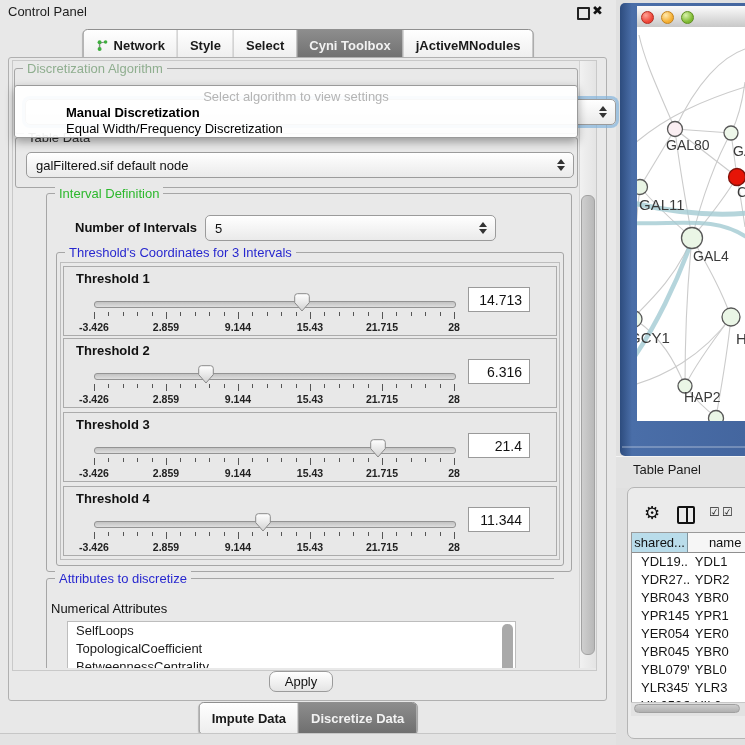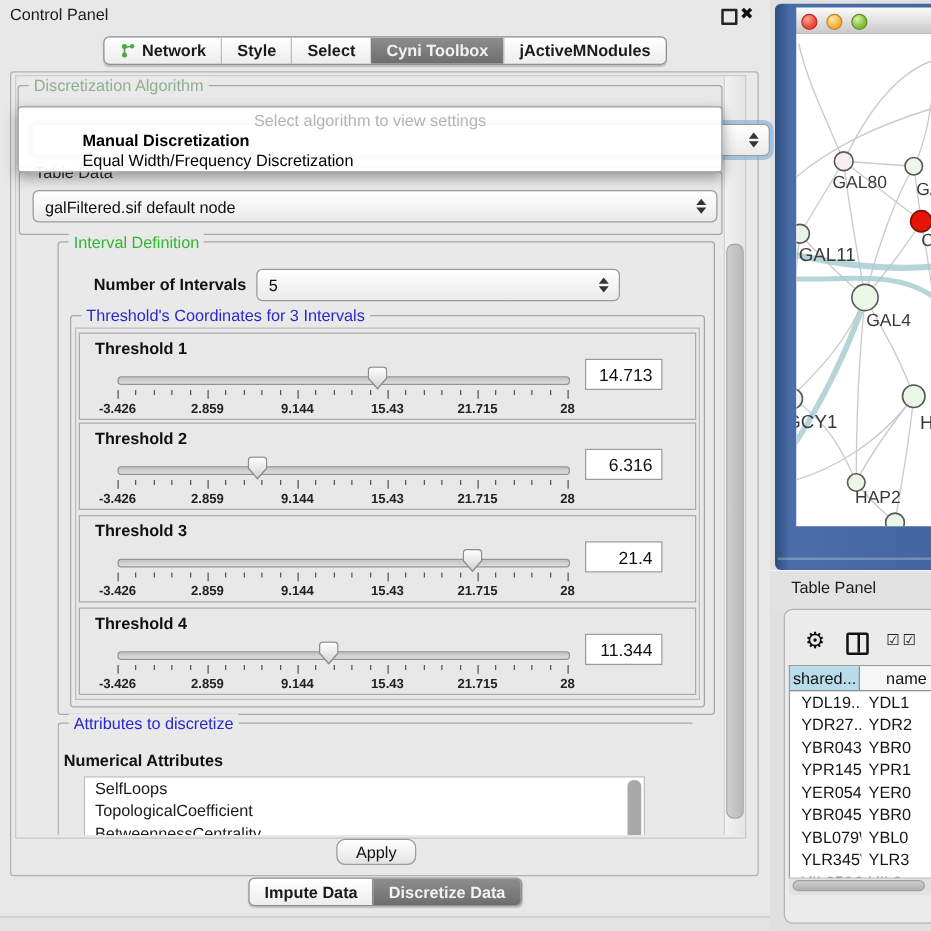--- a/index.html
+++ b/index.html
@@ -10,21 +10,21 @@
   
   #cp{position:absolute;left:0;top:0;width:616px;height:745px;background:#e8e8e8;}
   #cp-titlebar{position:absolute;left:0;top:0;width:100%;height:24px;}
   #cp-title{position:absolute;left:8px;top:4px;font-size:13px;color:#1c1c1c;}
   #cp-float{position:absolute;left:577px;top:7px;width:9px;height:9px;border:2px solid #222;border-radius:1px;}
   #cp-close{position:absolute;left:592px;top:3px;font-size:13px;font-weight:bold;color:#111;}
 
   
   .seg{display:flex;border:1px solid #8f8f8f;border-radius:5px;overflow:hidden;
        background:linear-gradient(#ffffff,#ededed);box-shadow:0 1px 1px rgba(0,0,0,.18);}
-  .seg .s{display:flex;align-items:center;gap:5px;padding:3px 12px;font-size:13px;font-weight:700;
+  .seg .s{display:flex;align-items:center;gap:5px;padding:8px 12px;font-size:13px;font-weight:700;
           color:#1a1a1a;border-left:1px solid #bcbcbc;white-space:nowrap;cursor:default;}
   .seg .s:first-child{border-left:none;}
   .seg .s.sel{background:linear-gradient(var(--tab-selected-light),var(--tab-selected));color:#f2f2f2;border-left-color:#7d7d7d;}
   #top-tabs{position:absolute;left:308px;top:29px;transform:translateX(-50%);}
   #bottom-tabs{position:absolute;left:308px;top:702px;transform:translateX(-50%);}
   #bottom-groove{position:absolute;left:0;top:733px;width:745px;height:12px;background:#e3e3e3;border-top:1px solid #c6c6c6;}
 
   
   #content-panel{position:absolute;left:8px;top:57px;width:597px;height:642px;background:#e9e9e9;
                  border:1px solid #b0b0b0;border-radius:3px;}
@@ -72,21 +72,21 @@
   .tick.major{height:7px;}
   .slabels{position:absolute;left:30px;top:54px;width:360px;height:12px;}
   .slabel{position:absolute;transform:translateX(-50%);font-size:10.5px;font-weight:bold;color:#222;white-space:nowrap;}
   .tval{position:absolute;left:404px;top:20px;width:62px;height:25px;background:#fff;border:1px solid #9a9a9a;
         font-size:14px;color:#111;display:flex;align-items:center;justify-content:flex-end;padding-right:7px;box-sizing:border-box;}
   #thr-inner{position:absolute;left:60px;top:262px;width:498px;height:296px;border:1px solid #bdbdbd;}
 
   
   #attr-clip{position:absolute;left:46px;top:570px;width:508px;height:98px;overflow:hidden;}
   #attr-group{position:absolute;left:0;top:8px;width:522px;height:130px;}
-  #num-attr-label{position:absolute;left:4px;top:22px;font-size:13px;font-weight:bold;color:#111;}
+  #num-attr-label{position:absolute;left:4px;top:22px;font-size:13px;font-weight:normal;color:#111;}
   #attr-list{position:absolute;left:20px;top:42px;width:447px;height:80px;background:#fff;border:1px solid #bdbdbd;}
   .attr-item{height:18px;line-height:18px;font-size:13px;color:#1a1a1a;padding-left:8px;white-space:nowrap;}
   #attr-sb{position:absolute;right:2px;top:2px;width:11px;height:58px;border-radius:5px;background:#a9a9a9;}
 
   
   #apply-btn{position:absolute;left:269px;top:671px;width:64px;height:21px;border:1px solid #9b9b9b;border-radius:7px;
              background:linear-gradient(#ffffff,#e4e4e4);font-size:13px;color:#111;
              display:flex;align-items:center;justify-content:center;cursor:default;}
 
   

